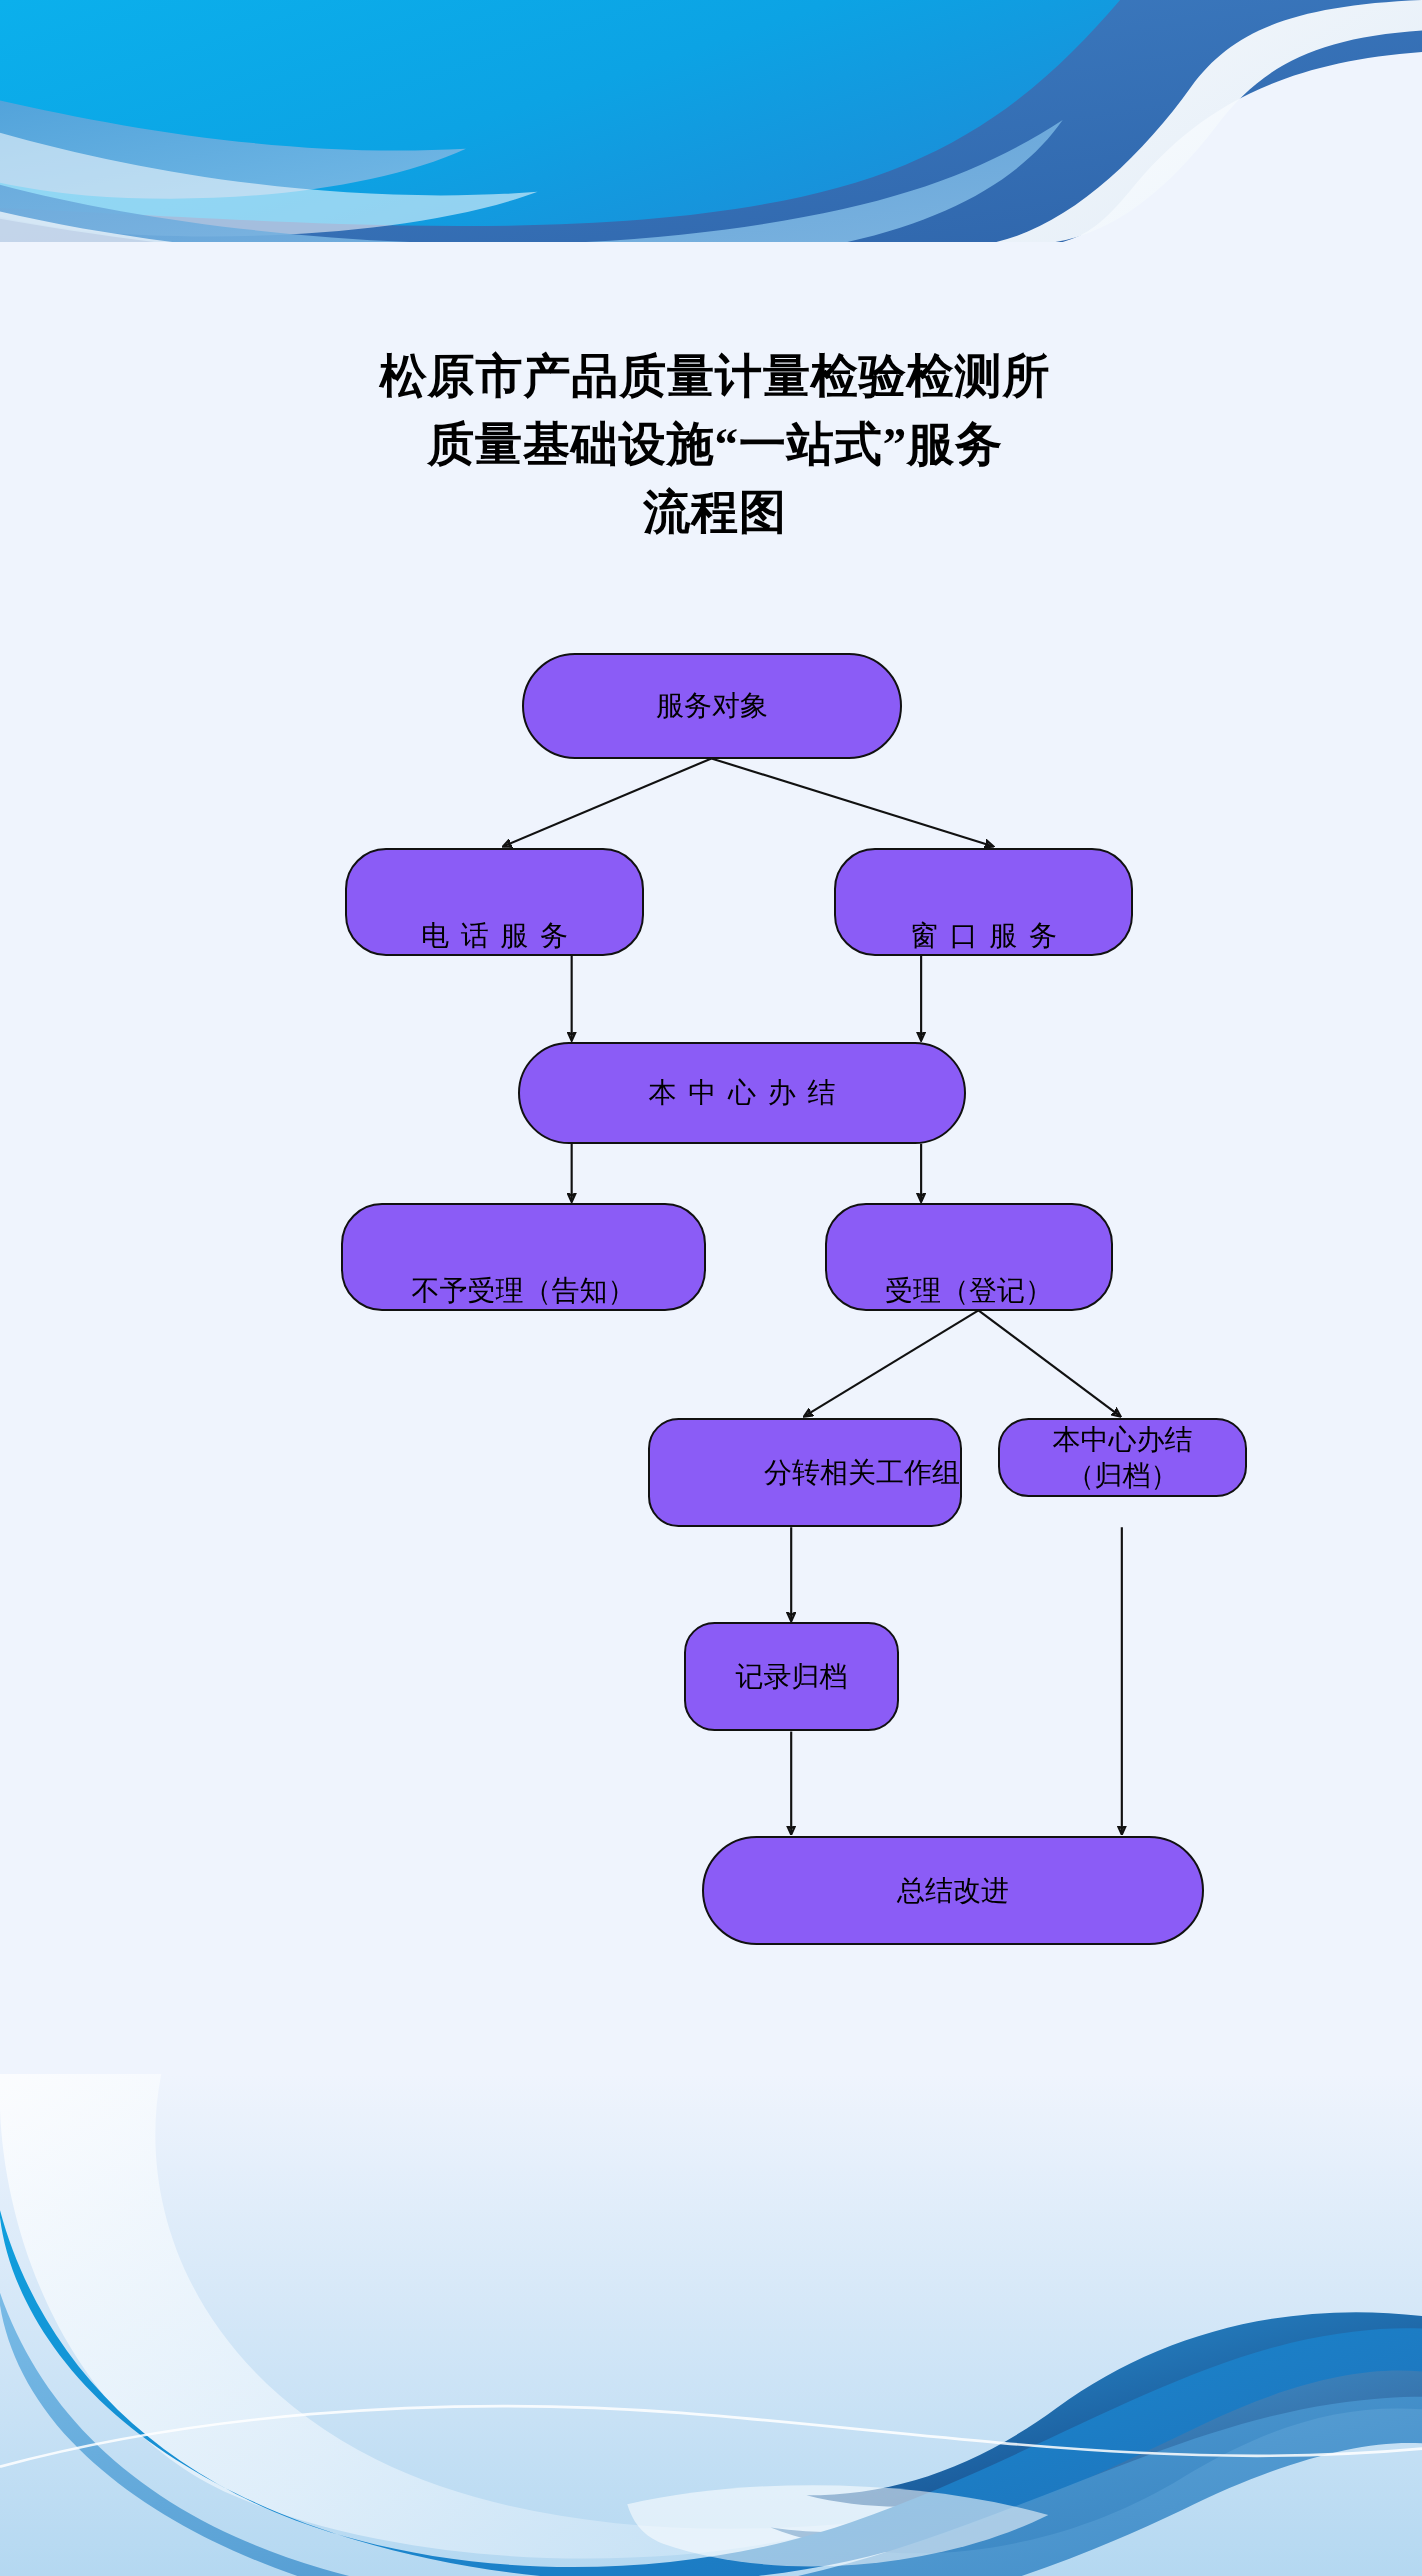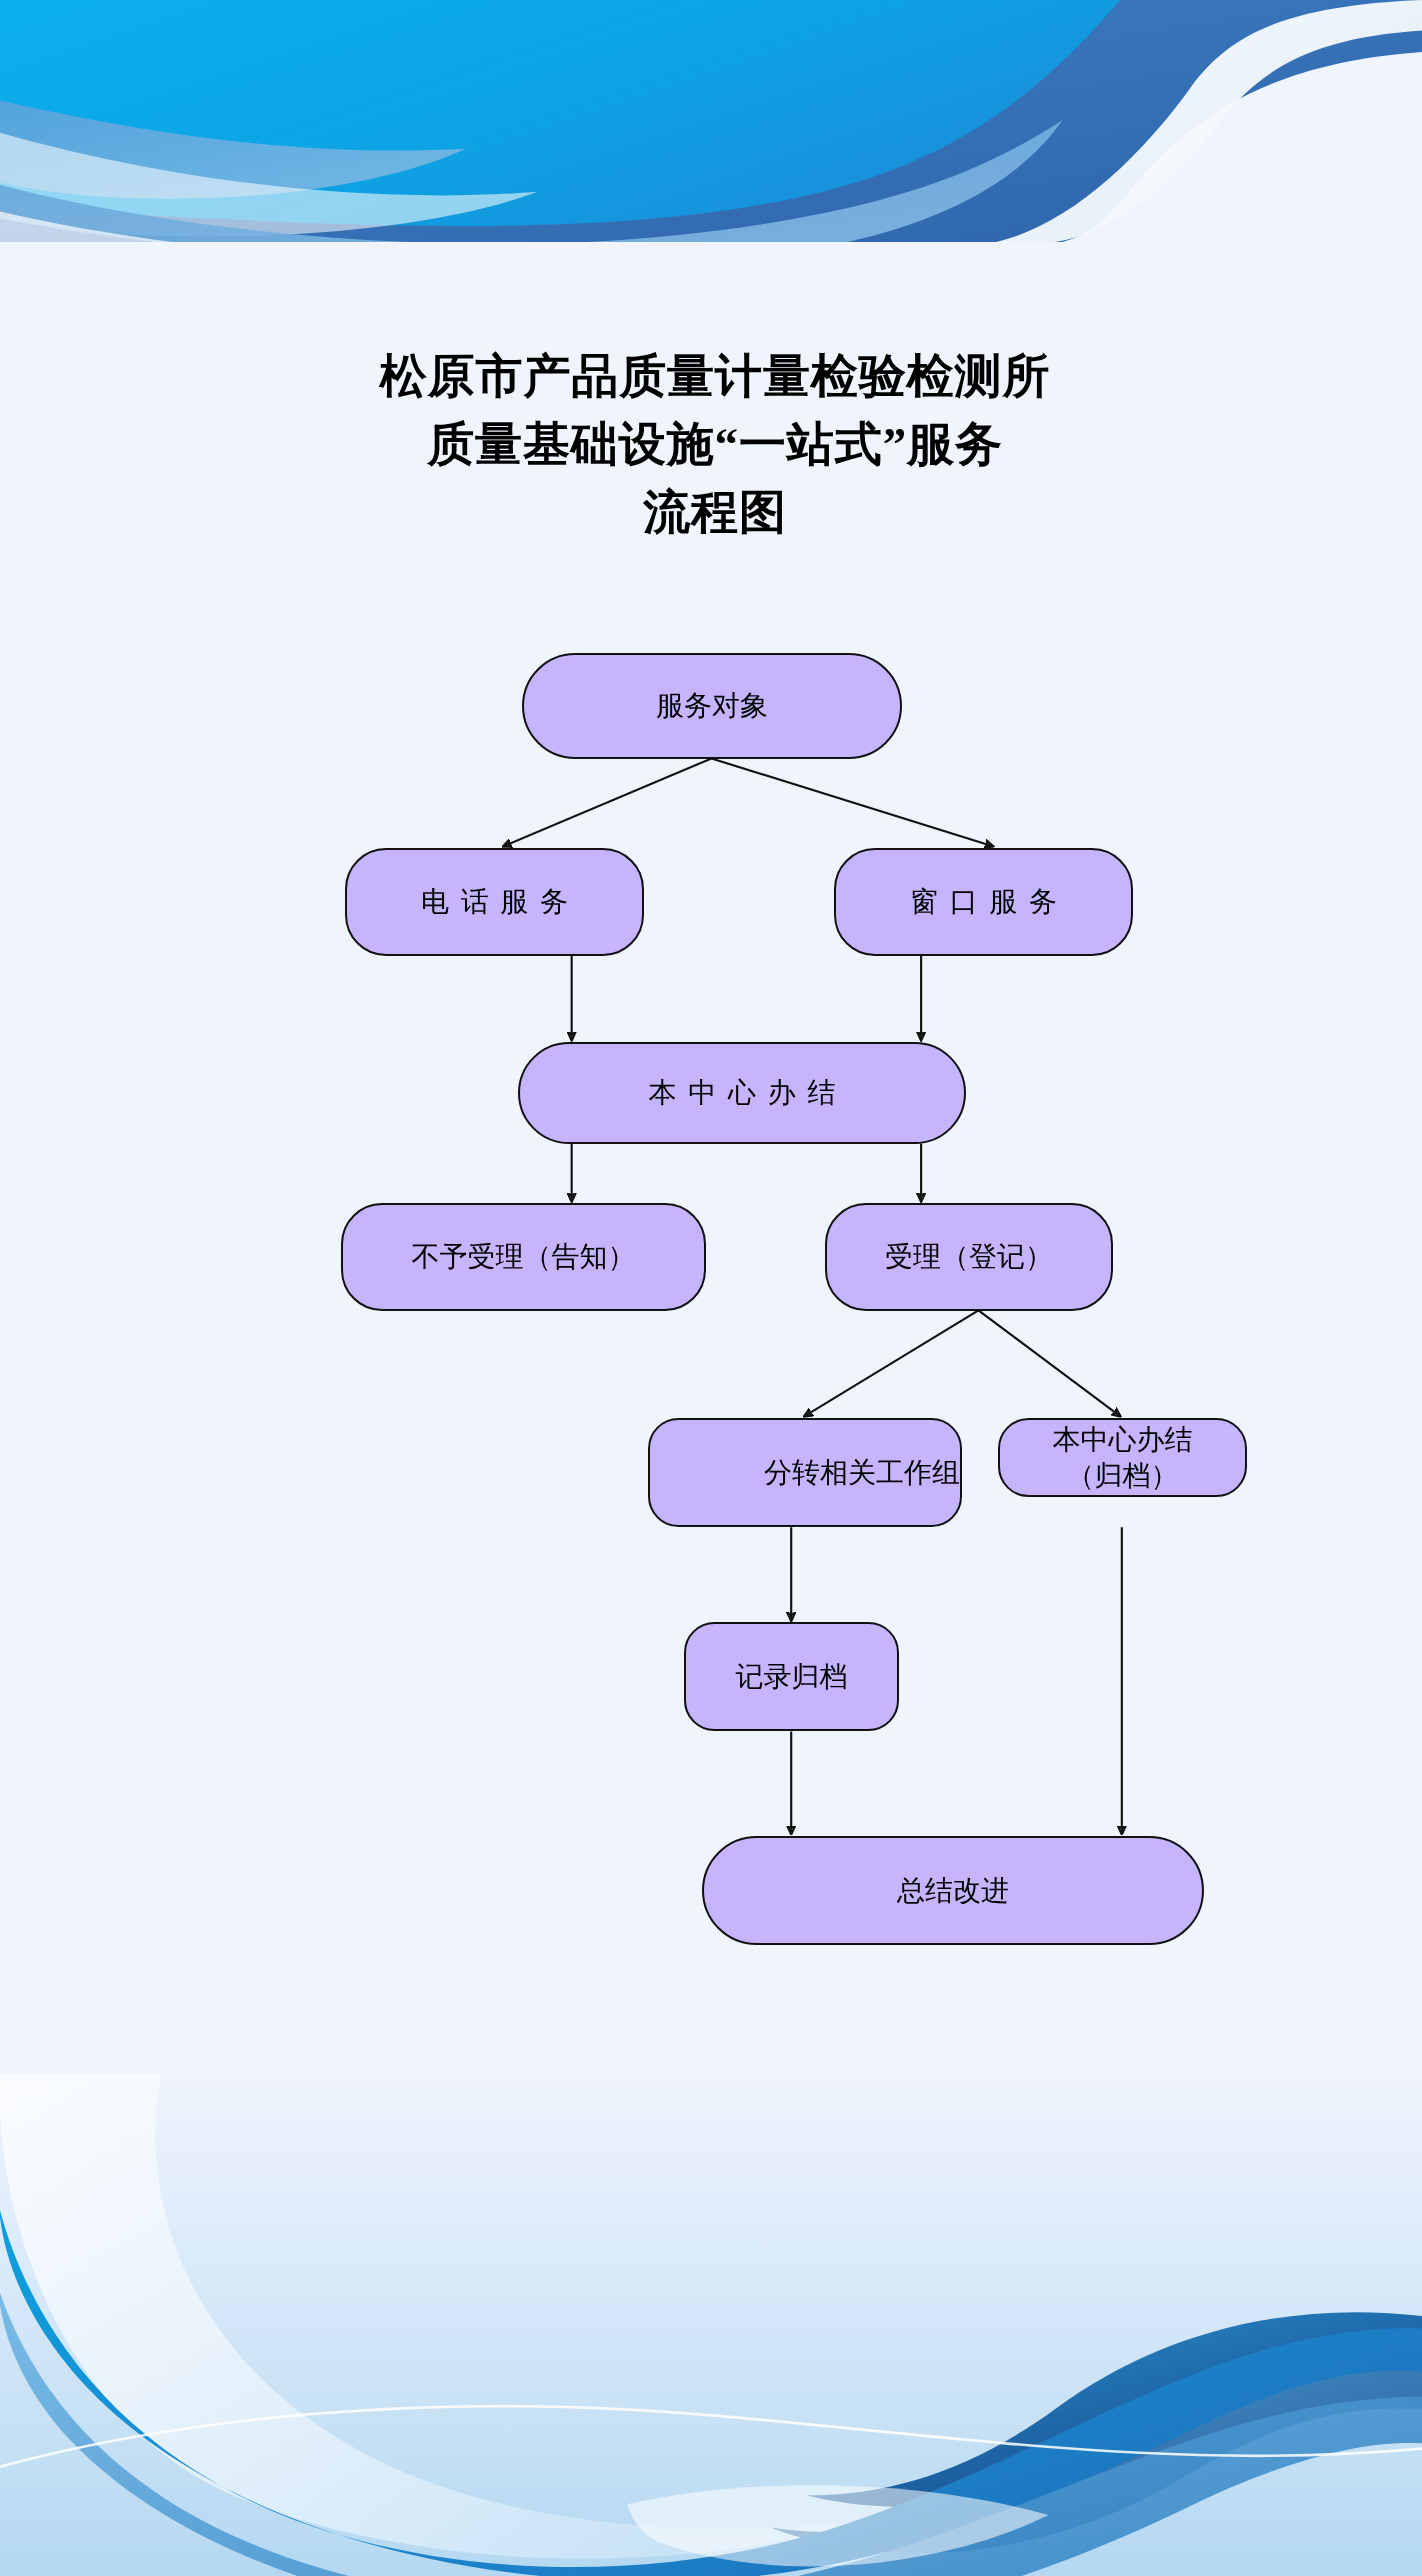--- a/index.html
+++ b/index.html
@@ -49,32 +49,32 @@
     top: 0;
     left: 0;
     width: 1422px;
     height: 2576px;
   }
 
   .node {
     position: absolute;
     box-sizing: border-box;
     border: 2px solid #111111;
-    background: #c4b5fd;
+    background: #8b5cf6;
     color: #000000;
     display: flex;
     align-items: center;
     justify-content: center;
     text-align: center;
     font-size: 28px;
     line-height: 1.28;
     white-space: pre-line;
   }
   .node.pill   { border-radius: 895px; }
-  .node.soft   { border-radius: 41px; }
+  .node.soft   { border-radius: 41px; align-items: flex-end; }
   .node.softer { border-radius: 30.5px; }
   .node .sp    { letter-spacing: 11.7px; text-indent: 11.7px; }
 
   svg#edges {
     position: absolute;
     top: 0; left: 0;
     width: 1422px;
     height: 2576px;
     overflow: visible;
   }

